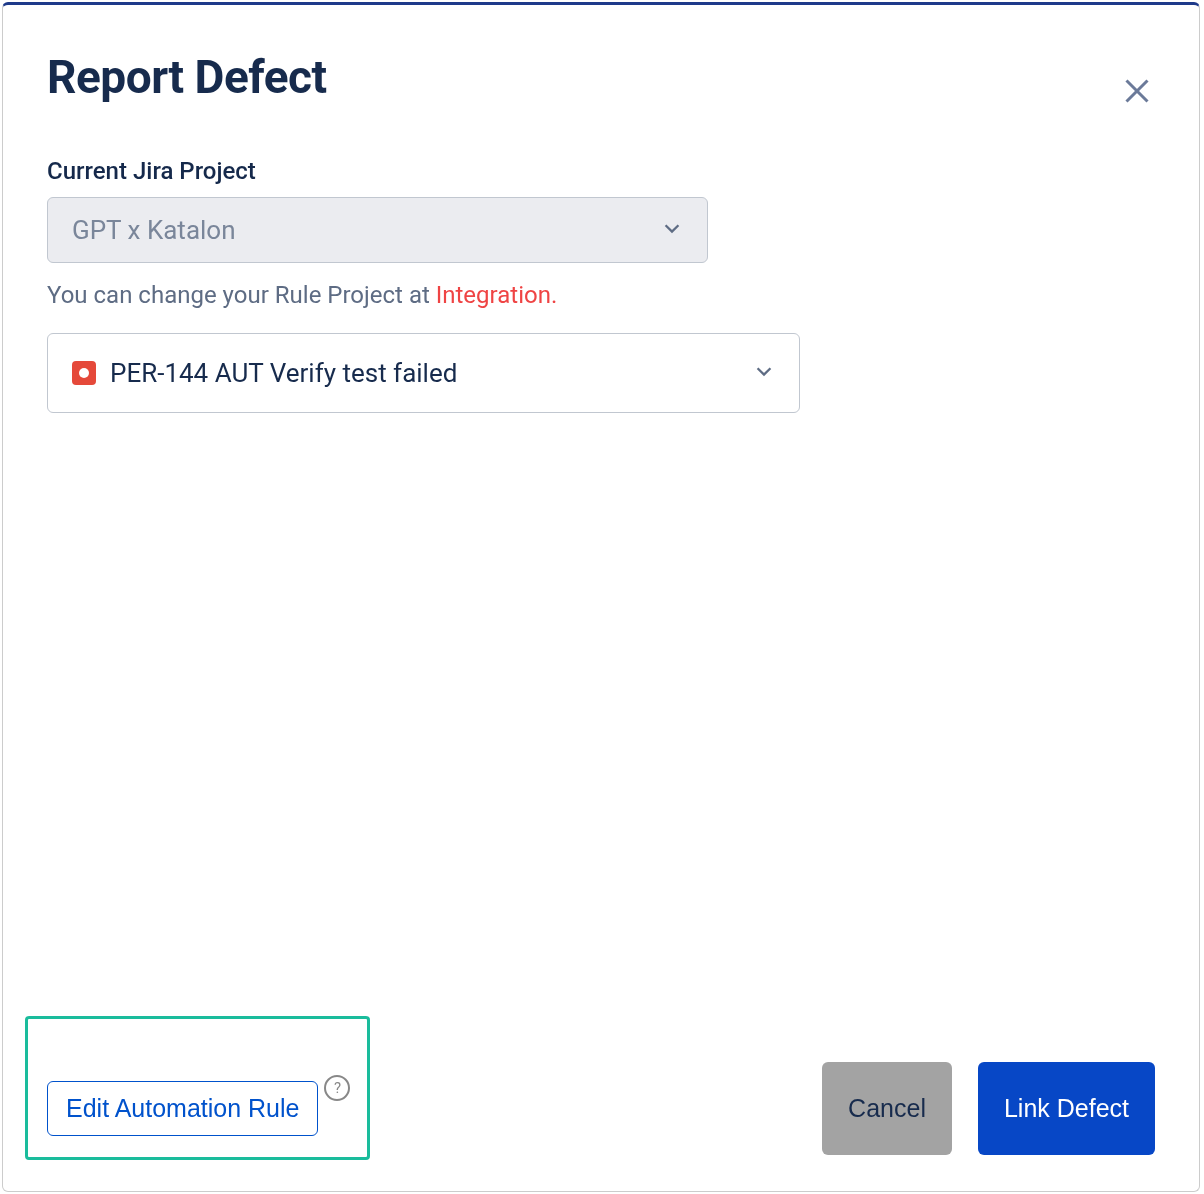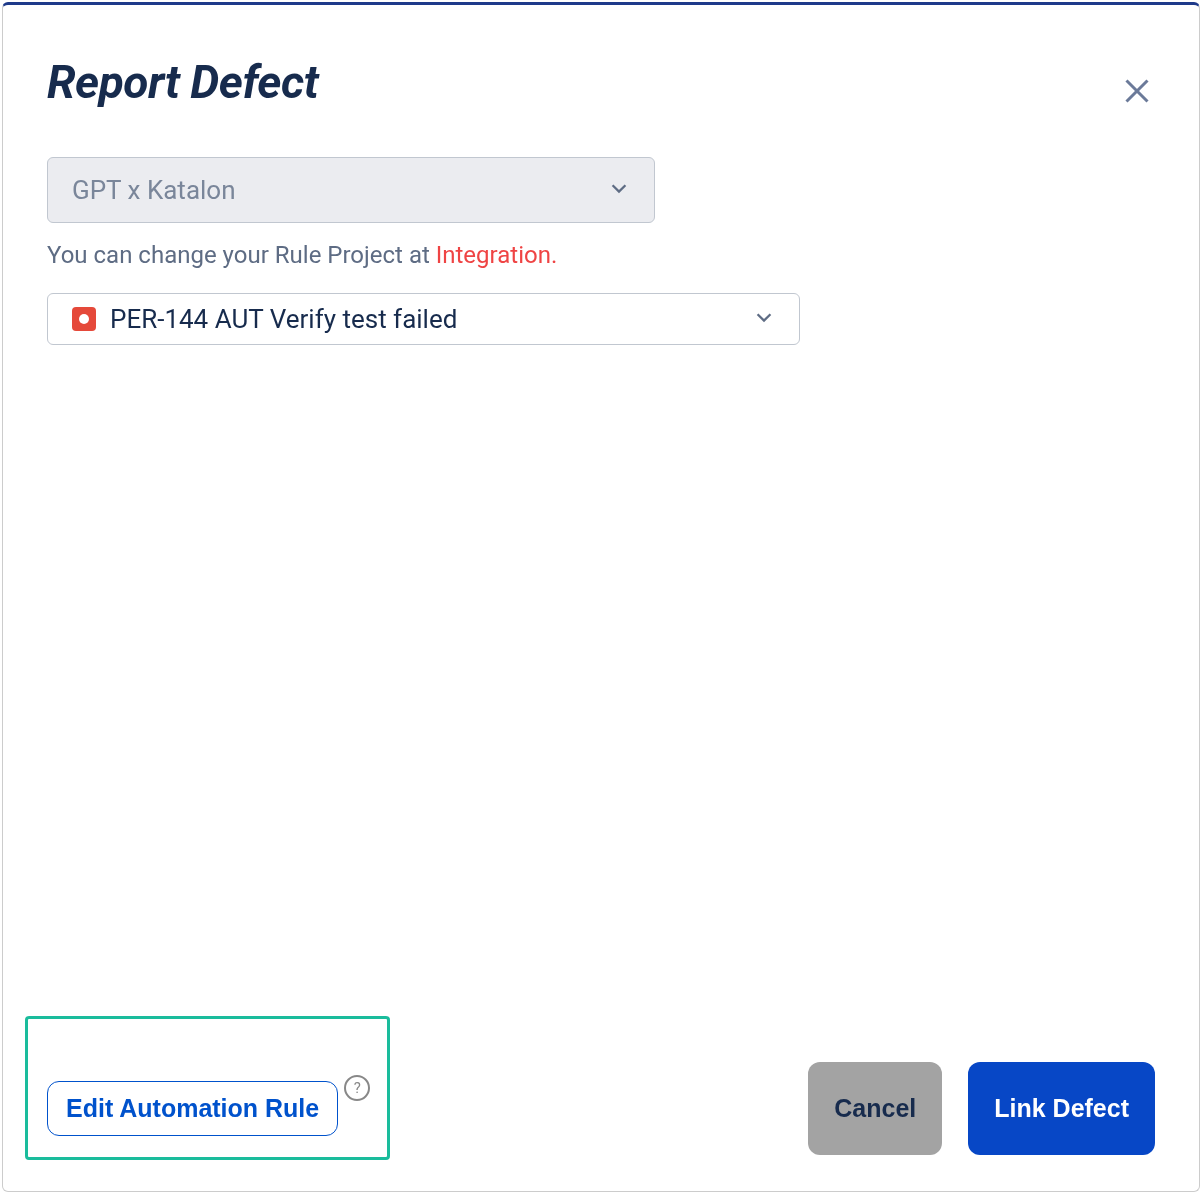--- a/index.html
+++ b/index.html
@@ -24,23 +24,22 @@
       border: 1px solid #ccc;
       border-top: 3px solid #1e3a8a;
       border-radius: 6px;
       padding: 40px 44px 36px 44px;
       display: flex;
       flex-direction: column;
     }
     .modal-header {
       display: flex;
       justify-content: space-between;
-      align-items: flex-end;
+      align-items: center;
       margin-bottom: 48px;
-      font-style: italic;
     }
     .modal-title {
       font-size: 46px;
       font-weight: 700;
       color: #172b4d;
       letter-spacing: -0.5px;
     }
     .close-btn {
       cursor: pointer;
       color: #6b7a99;
@@ -56,21 +55,21 @@
       font-size: 24px;
       font-weight: 500;
       color: #15294b;
       margin-bottom: 12px;
     }
     .required {
       color: #de350b;
       margin-left: 4px;
     }
     .select-disabled {
-      width: 608px;
+      width: 661px;
       height: 66px;
       background: #ebecf0;
       border: 1px solid #c1c7d0;
       border-radius: 6px;
       display: flex;
       align-items: center;
       padding: 0 24px;
       justify-content: space-between;
       margin-bottom: 18px;
     }
@@ -107,21 +106,21 @@
       color: #5e6c84;
       border-bottom: 3px solid transparent;
       margin-bottom: -1px;
     }
     .tab.active {
       color: #0052cc;
       border-bottom: 3px solid #1a5cff;
     }
     .select-normal {
       width: 753px;
-      height: 52px;
+      height: 80px;
       background: #fff;
       border: 1px solid #c1c7d0;
       border-radius: 6px;
       display: flex;
       align-items: center;
       padding: 0 24px;
       justify-content: space-between;
       cursor: pointer;
     }
     .select-content {
@@ -166,23 +165,23 @@
       border: 3px solid #1abc9c;
       border-radius: 4px;
       top: -24px;
       left: -22px;
       right: -20px;
       bottom: -24px;
       pointer-events: none;
     }
     .btn {
       font-size: 25px;
-      font-weight: 700;
+      font-weight: 400;
       padding: 14px 20px;
-      border-radius: 12px;
+      border-radius: 6px;
       cursor: pointer;
       border: none;
       margin-top: 41px;
     }
     .btn-outline {
       background: #fff;
       color: #0052cc;
       border: 1.5px solid #0052cc;
       padding: 12px 18px;
     }
@@ -220,20 +219,21 @@
   <div class="modal-header">
     <h1 class="modal-title">Report Defect</h1>
     <div class="close-btn">
       <svg viewBox="0 0 24 24" fill="none" stroke="currentColor" stroke-width="2">
         <line x1="5" y1="5" x2="19" y2="19"></line>
         <line x1="19" y1="5" x2="5" y2="19"></line>
       </svg>
     </div>
   </div>
 
+  <div class="field-label">Current Jira Project</div>
   <div class="select-disabled">
     <span class="value">GPT x Katalon</span>
     <span class="chevron">
       <svg viewBox="0 0 24 24" fill="none" stroke="currentColor" stroke-width="2.5">
         <polyline points="5 9 12 16 19 9"></polyline>
       </svg>
     </span>
   </div>
   <div class="helper-text">
     <span>You can change your Rule Project at </span><span class="helper-link">Integration.</span>

